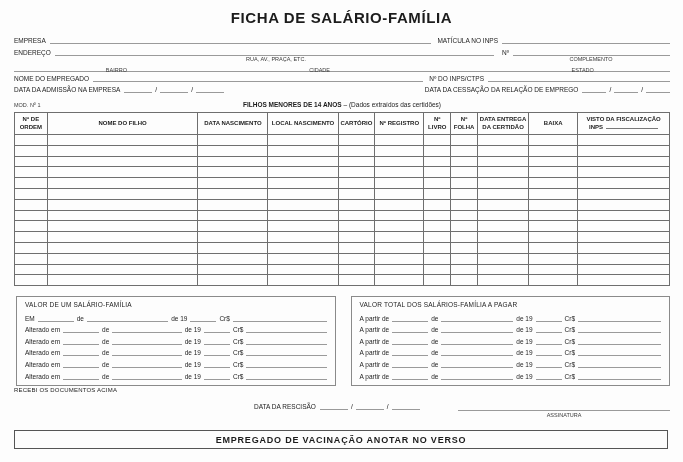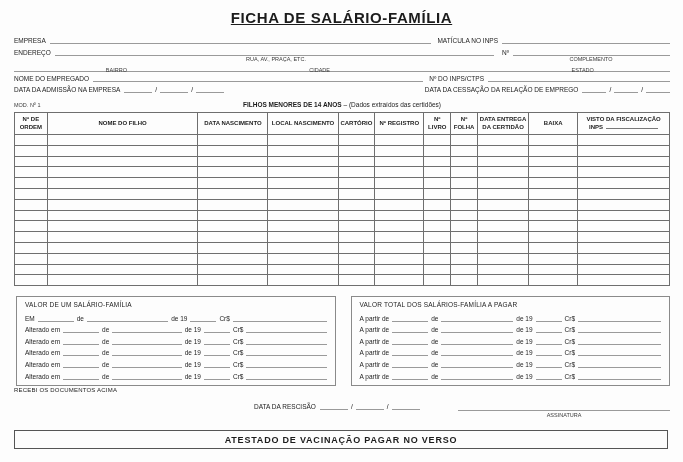--- a/index.html
+++ b/index.html
@@ -9,21 +9,21 @@
     background: #fdfdfd;
     color: #1c1c1c;
     position: relative;
     overflow: hidden;
   }
   .page { position: absolute; inset: 0; }
 
   
   .title {
     position: absolute; top: 9px; left: 0; right: 0;
-    text-align: center; font-size: 15px; font-weight: bold; letter-spacing: .6px; text-decoration: underline;
+    text-align: center; font-size: 15px; font-weight: bold; letter-spacing: .6px;
   }
 
   
   .head { position: absolute; top: 37px; left: 14px; right: 13px; font-size: 6.5px; }
   .hrow { display: flex; align-items: flex-end; }
   .hrow .lbl { white-space: nowrap; padding-right: 4px; }
   .ln { border-bottom: 1px solid #9a9a9a; height: 7px; }
   .grow { flex: 1 1 auto; }
   .cap { font-size: 5.5px; color: #3a3a3a; text-align: center; line-height: 1.2; }
   .fgroup { display: flex; flex-direction: column; }
@@ -527,15 +527,15 @@
       <span class="slash">/</span>
       <span class="dl"></span>
     </span>
     <span class="spacer"></span>
     <span class="sig-group">
       <span class="ln"></span>
       <span class="cap">ASSINATURA</span>
     </span>
   </div>
 
-  <div class="atestado">ATESTADO DE VACINAÇÃO PAGAR NO VERSO</div>
+  <div class="atestado">EMPREGADO DE VACINAÇÃO ANOTAR NO VERSO</div>
 
 </div>
 
 </body></html>

